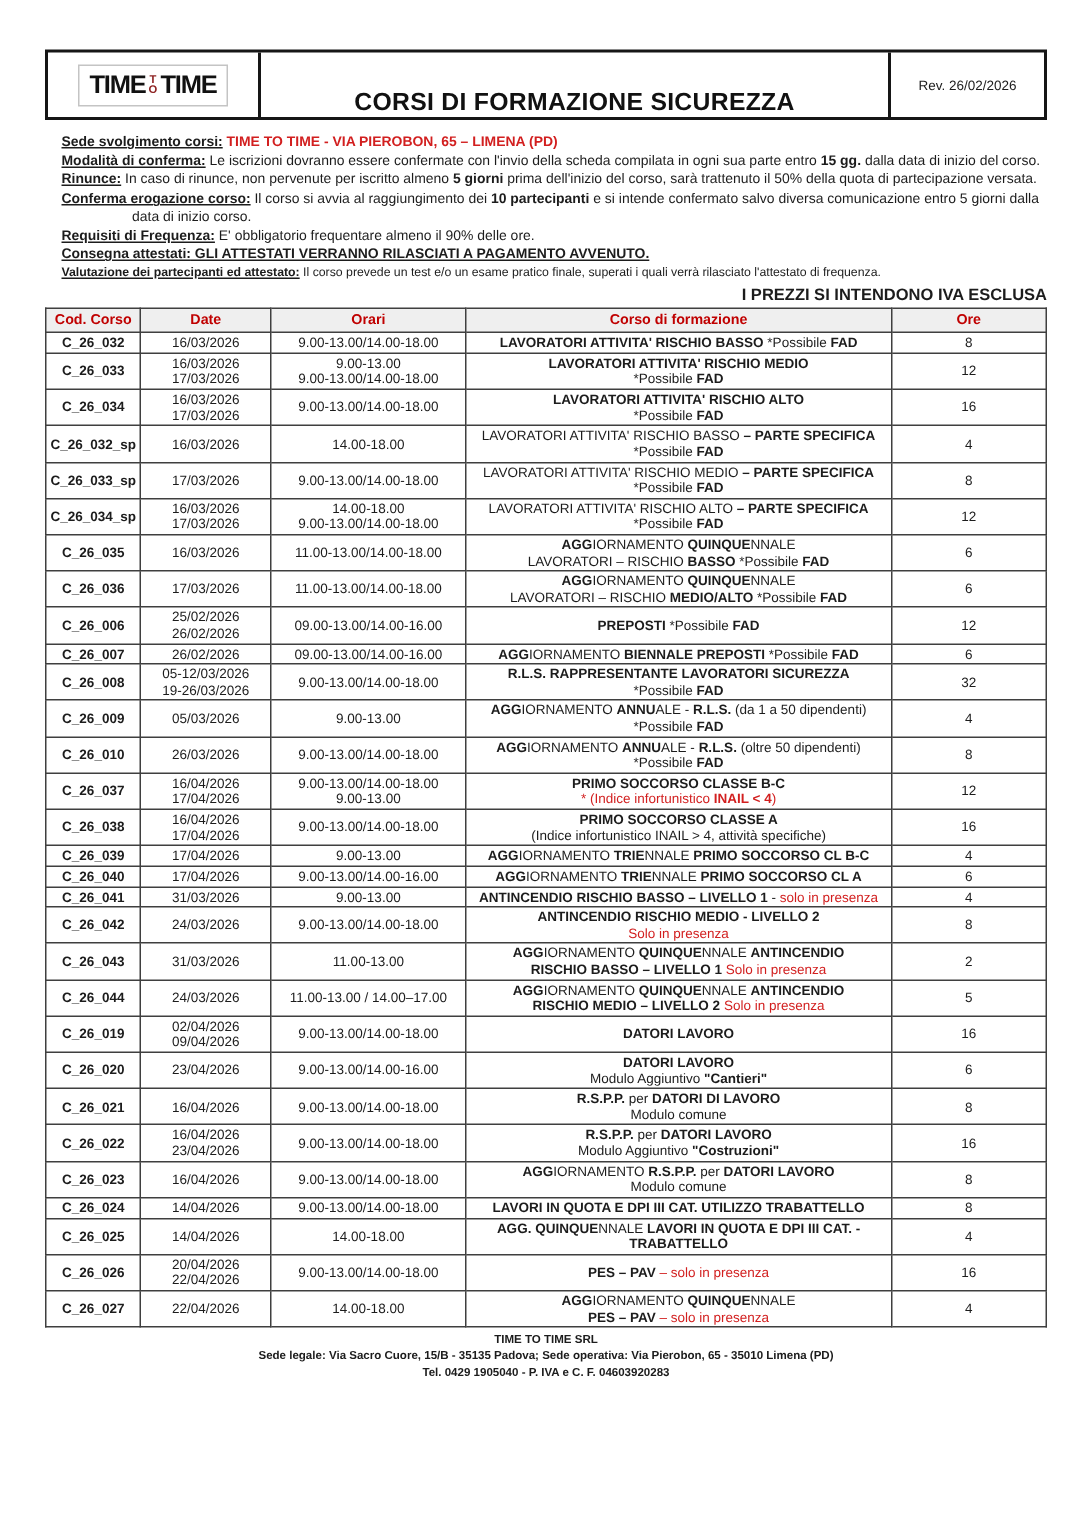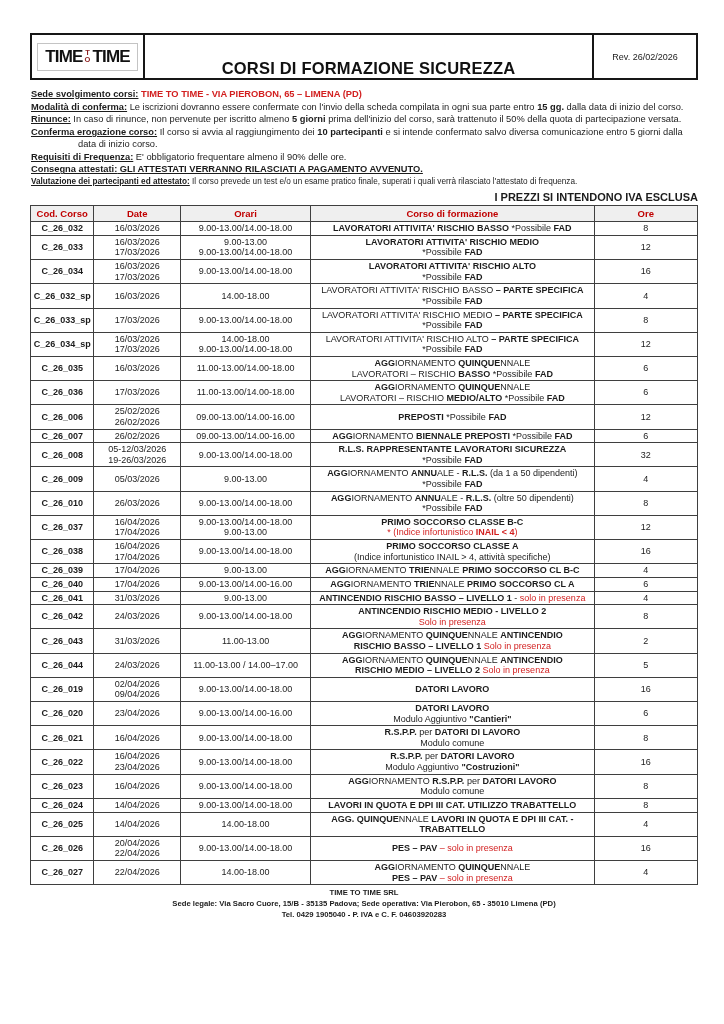--- a/index.html
+++ b/index.html
@@ -10,32 +10,32 @@
   html,body{margin:0;padding:0;background:#fff;}
   body{
     width:724px;height:1024px;
     font-family:"Liberation Sans", sans-serif;
     color:#1c1c1c;overflow:hidden;
   }
   .page{padding:33px 26px 0 30px;}
 
   
   .doc-header{display:flex;border:2px solid #161616;height:47px;align-items:stretch;}
-  .logo-cell{width:113px;display:flex;align-items:center;justify-content:center;border-right:2px solid #161616;}
+  .logo-cell{width:142px;display:flex;align-items:center;justify-content:center;border-right:2px solid #161616;}
   .logo-box{border:1px solid #c4c4c4;padding:3px 7px;display:flex;align-items:center;}
   .logo-word{font-weight:bold;font-size:17px;letter-spacing:-0.8px;color:#111;}
   .logo-stack{display:flex;flex-direction:column;align-items:center;color:var(--logo-red);
     font-weight:bold;font-size:7.5px;line-height:6.5px;margin:0 2px;}
   .title-cell{flex:1;display:flex;align-items:flex-end;justify-content:center;border-right:2px solid #161616;}
   .title-cell h1{font-size:16.5px;margin:0;letter-spacing:0.2px;color:#111;}
   .rev-cell{width:102px;display:flex;align-items:center;justify-content:center;font-size:9px;}
 
   
   .intro{margin-top:9px;}
-  .intro-line{margin:0 0 1px 1px;font-size:9.3px;line-height:1.26;padding-left:47px;text-indent:-47px;}
+  .intro-line{margin:0 0 1px 11px;font-size:9.3px;line-height:1.26;padding-left:47px;text-indent:-47px;}
   .intro-line.small{font-size:8.2px;}
   .lab{font-weight:bold;text-decoration:underline;}
   .b{font-weight:bold;}
   .r{color:var(--red);}
   .u{text-decoration:underline;}
 
   .prices-note{text-align:right;font-weight:bold;font-size:11px;margin:4px 0 2px;}
 
   
   table{width:100%;border-collapse:collapse;table-layout:fixed;}

